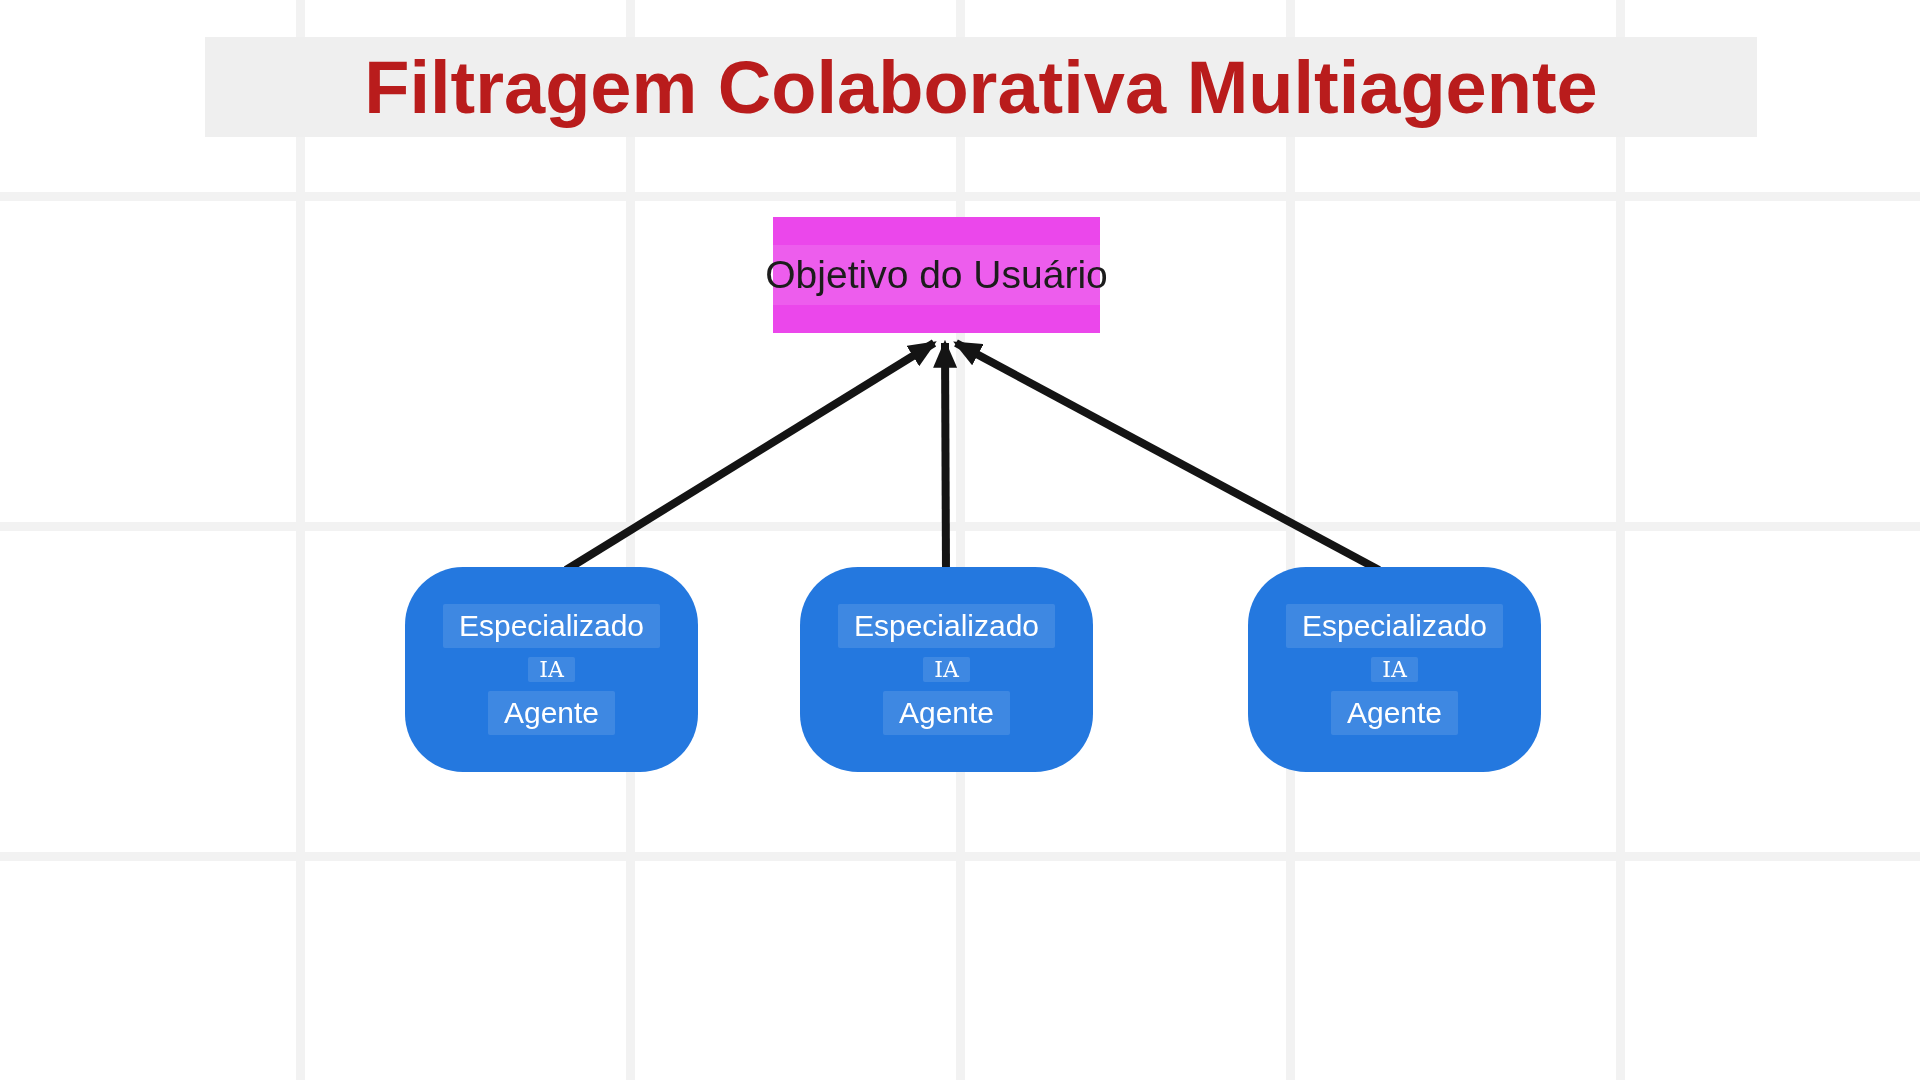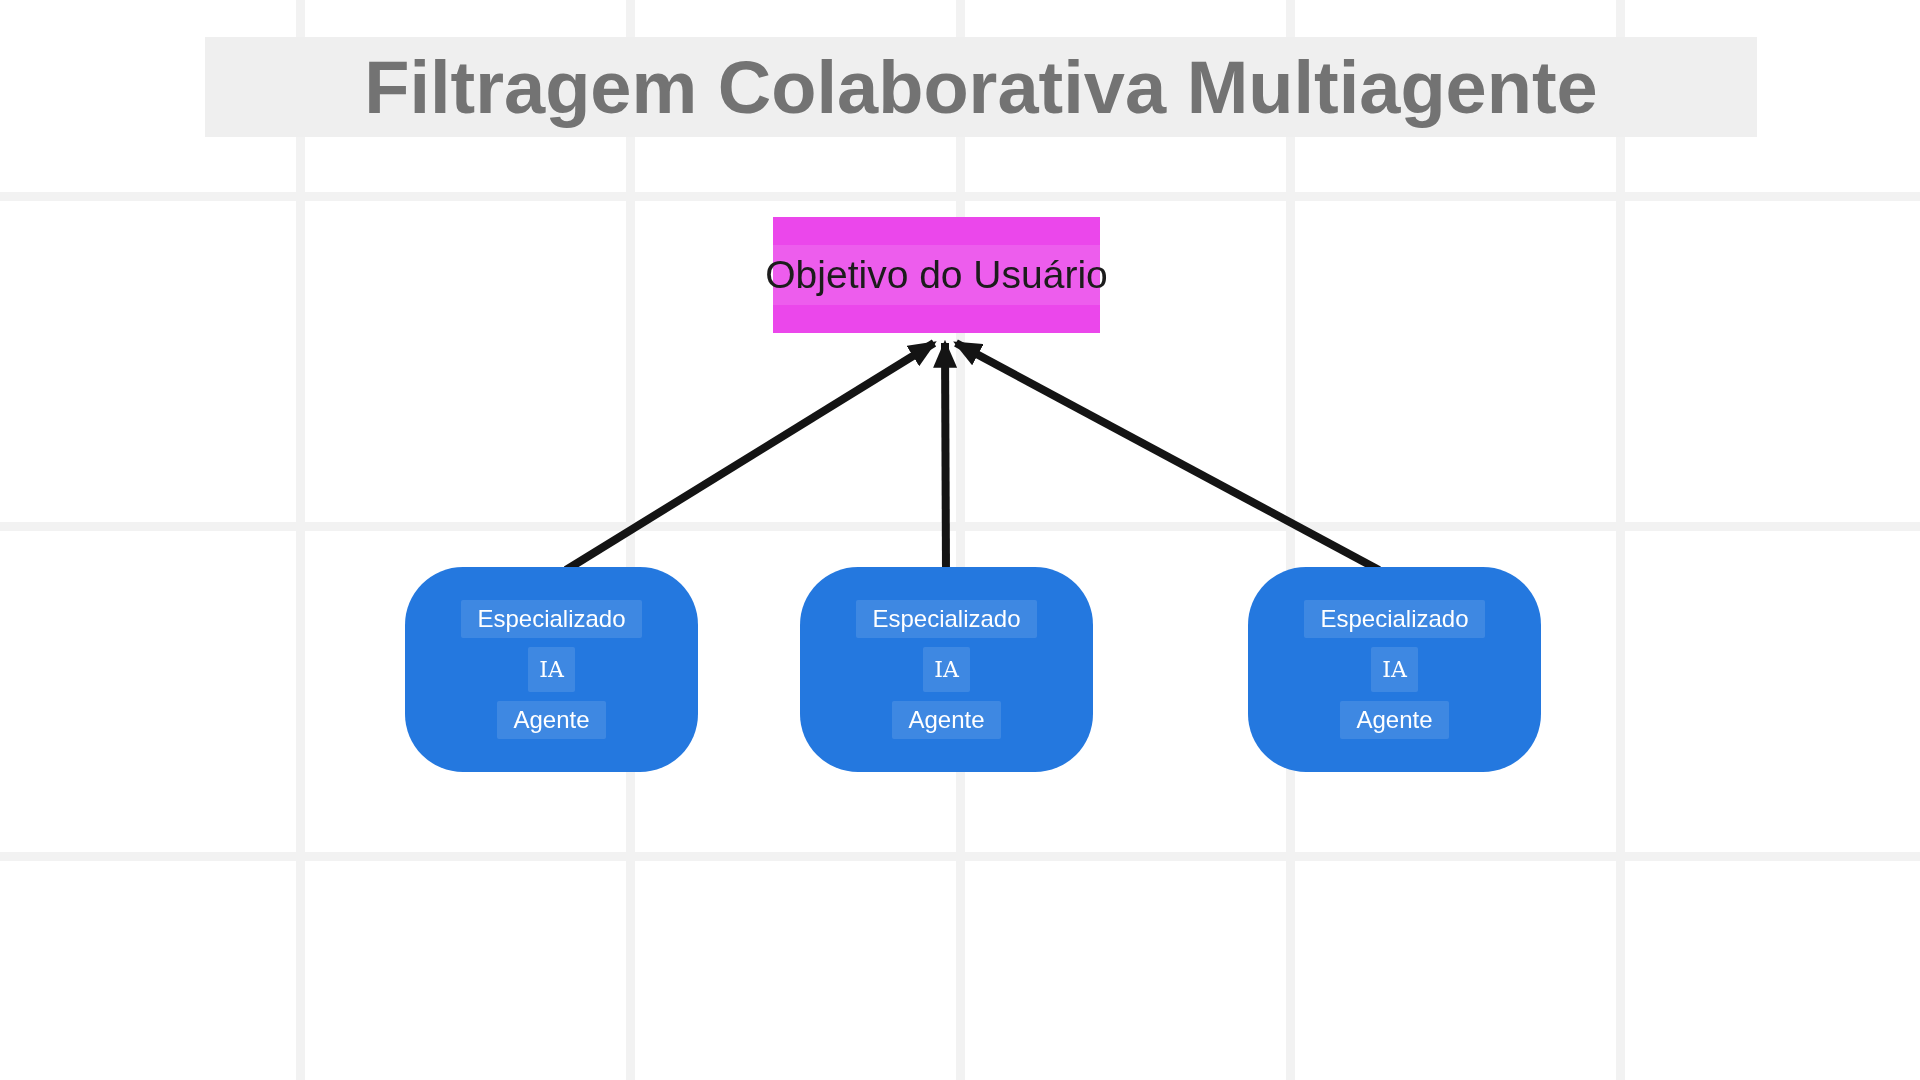--- a/index.html
+++ b/index.html
@@ -16,21 +16,21 @@
     position:absolute;inset:0;
     background-image:
       repeating-linear-gradient(to right,  transparent 0,transparent 321px,#f2f2f2 321px,#f2f2f2 330px),
       repeating-linear-gradient(to bottom, transparent 0,transparent 321px,#f2f2f2 321px,#f2f2f2 330px);
     background-position:-25px 0, 0 -129px;
   }
   .band{
     position:absolute;
     background:#efefef;
     display:flex;align-items:center;justify-content:center;
-    color:#737373;
+    color:#b91c1c;
   }
   .title-band{
     left:205px;top:37px;width:1552px;height:100px;
     font-size:74px;font-weight:600;letter-spacing:0px;
   }
   .footer-band{
     left:72px;top:962px;width:1201px;height:92px;
     font-size:66px;font-weight:500;color:#121212;
   }
   .goal-node{
@@ -49,24 +49,24 @@
     display:flex;flex-direction:column;align-items:center;justify-content:center;
     gap:9px;color:#ffffff;
   }
   .agent-node.a1{left:405px;}
   .agent-node.a2{left:800px;}
   .agent-node.a3{left:1248px;}
   .hl{
     background:rgba(255,255,255,0.12);
     border-radius:2px;white-space:nowrap;
   }
-  .agent-line-big{font-size:24px;padding:5px 16px;}
+  .agent-line-big{font-size:30px;padding:5px 16px;}
   .agent-line-small{
     font-family:"DejaVu Serif","Liberation Serif",serif;
-    font-size:22px;padding:10px 11px;
+    font-size:22px;padding:0 11px;
   }
   .arrows{position:absolute;inset:0;pointer-events:none;}
 </style>
 </head>
 <body>
 
 <div class="canvas">
   <div class="grid"></div>
 
   <div class="band title-band">

